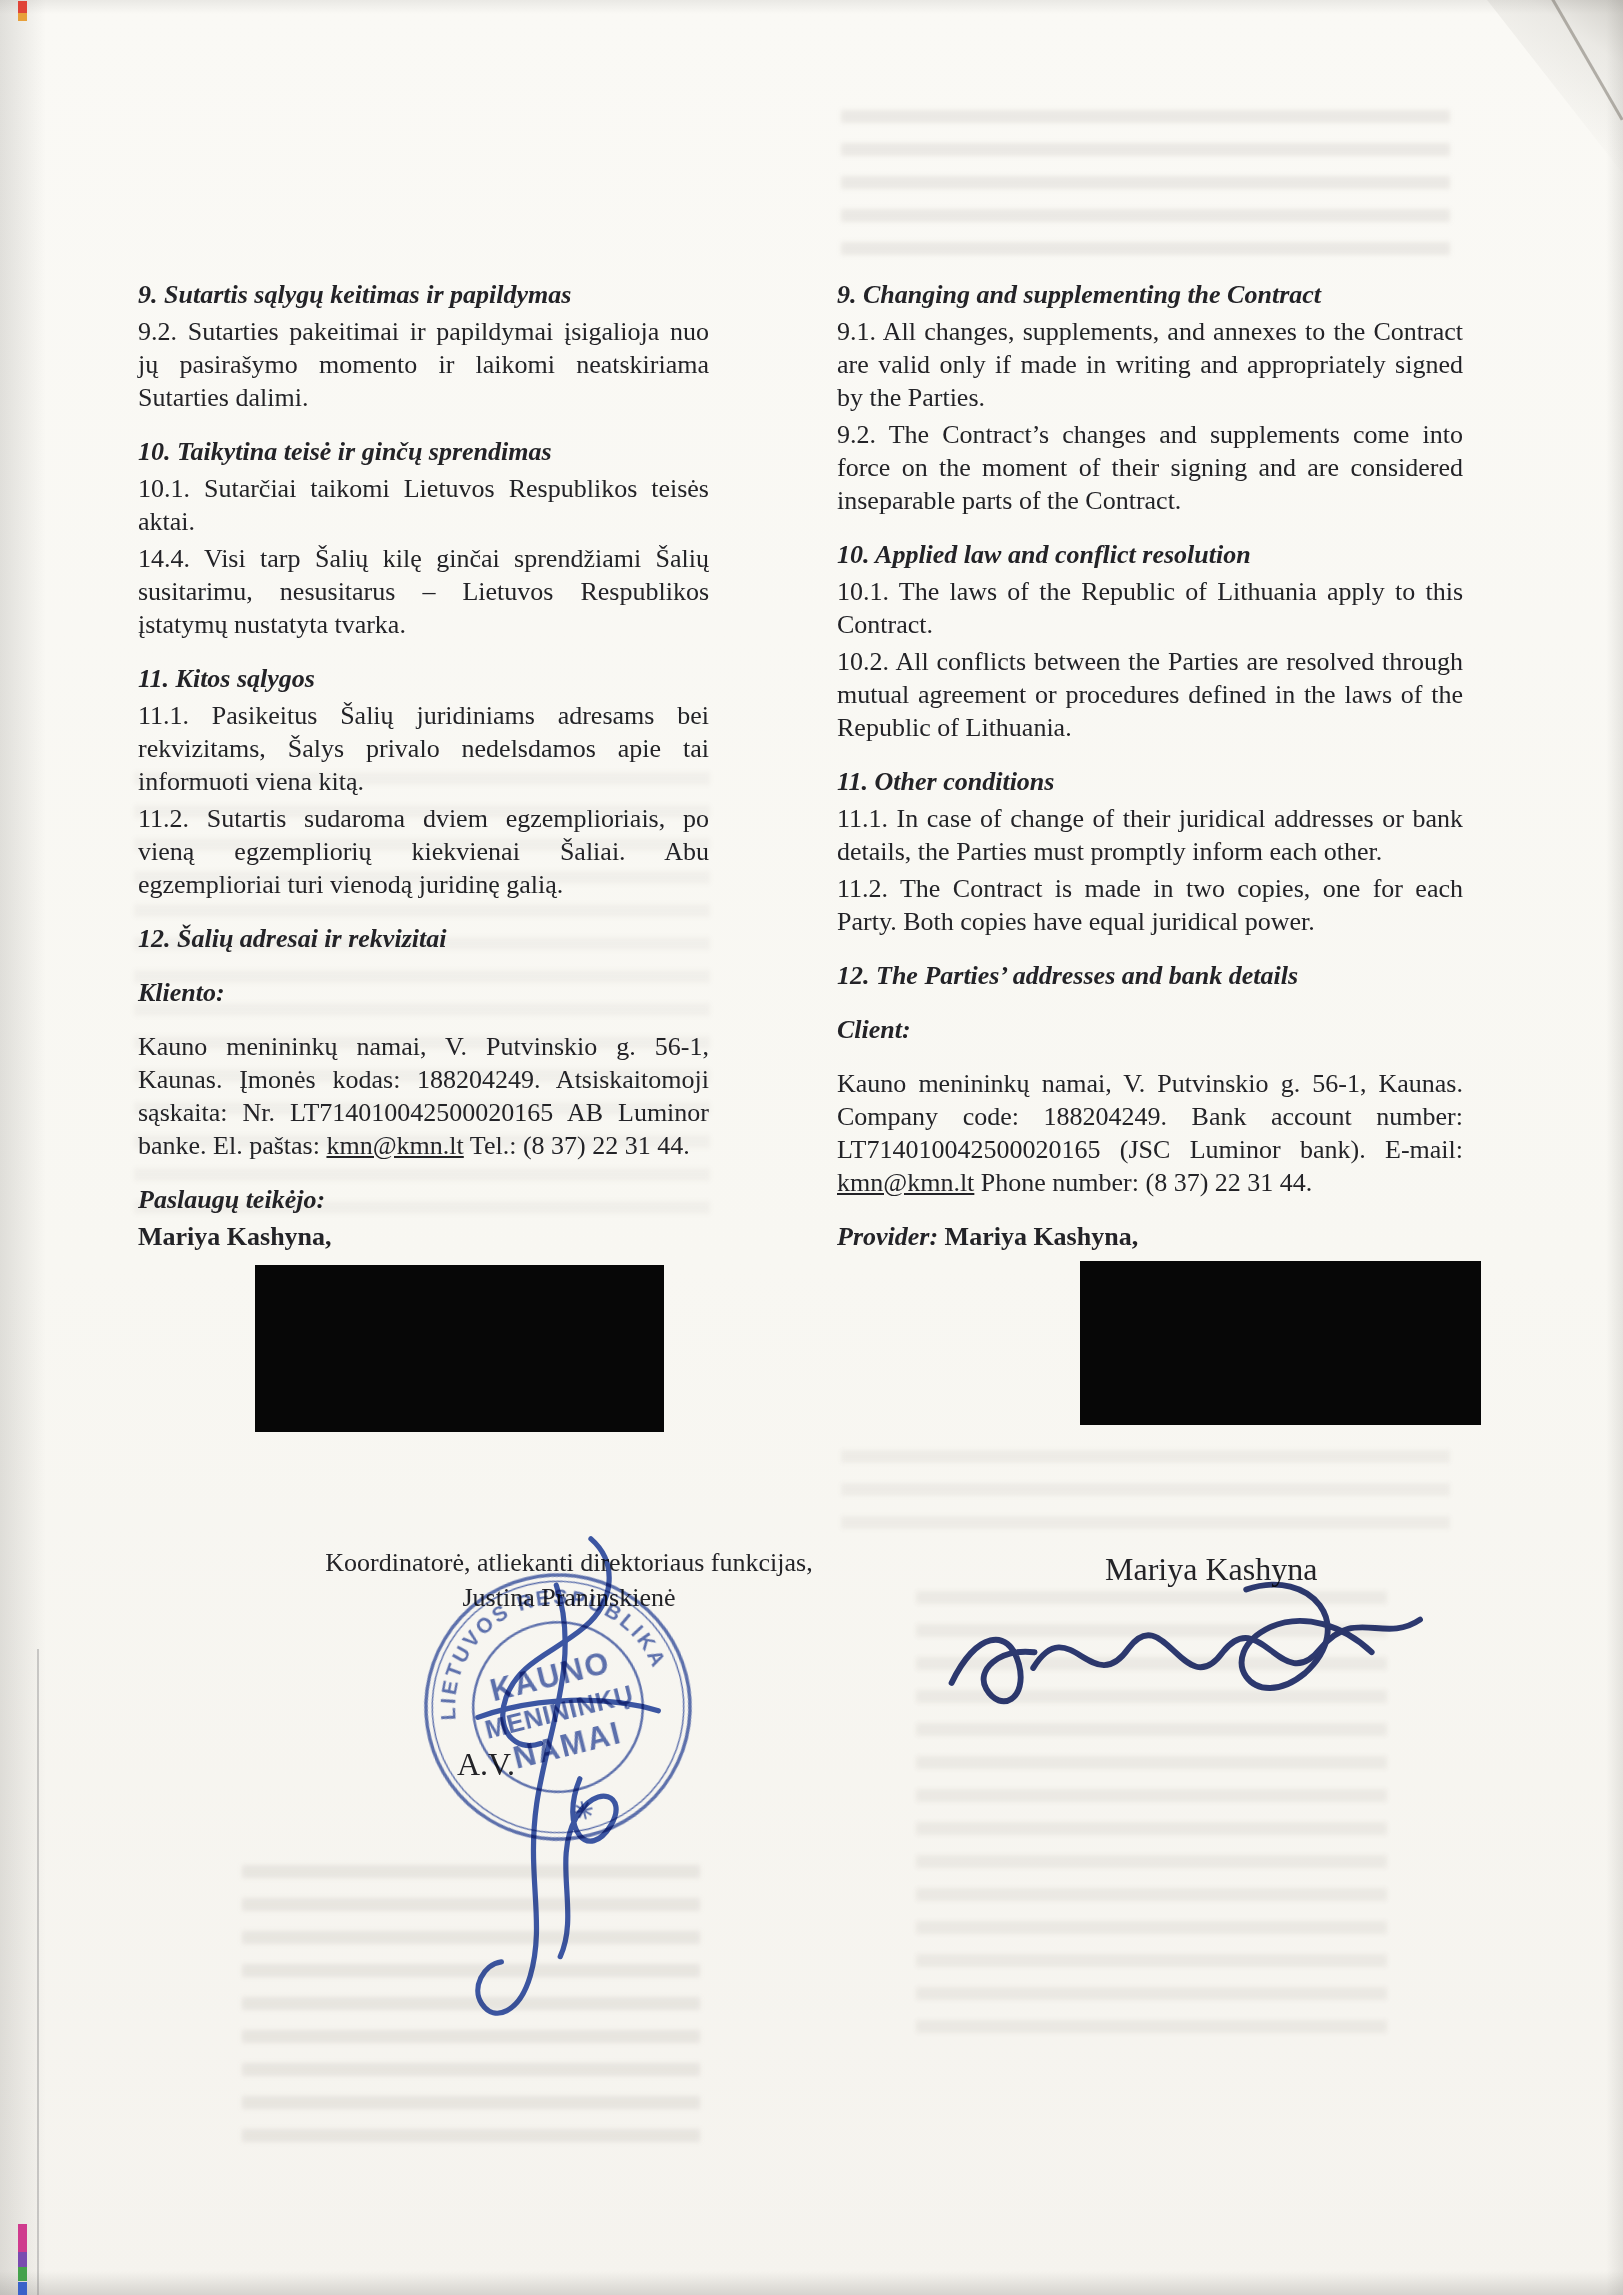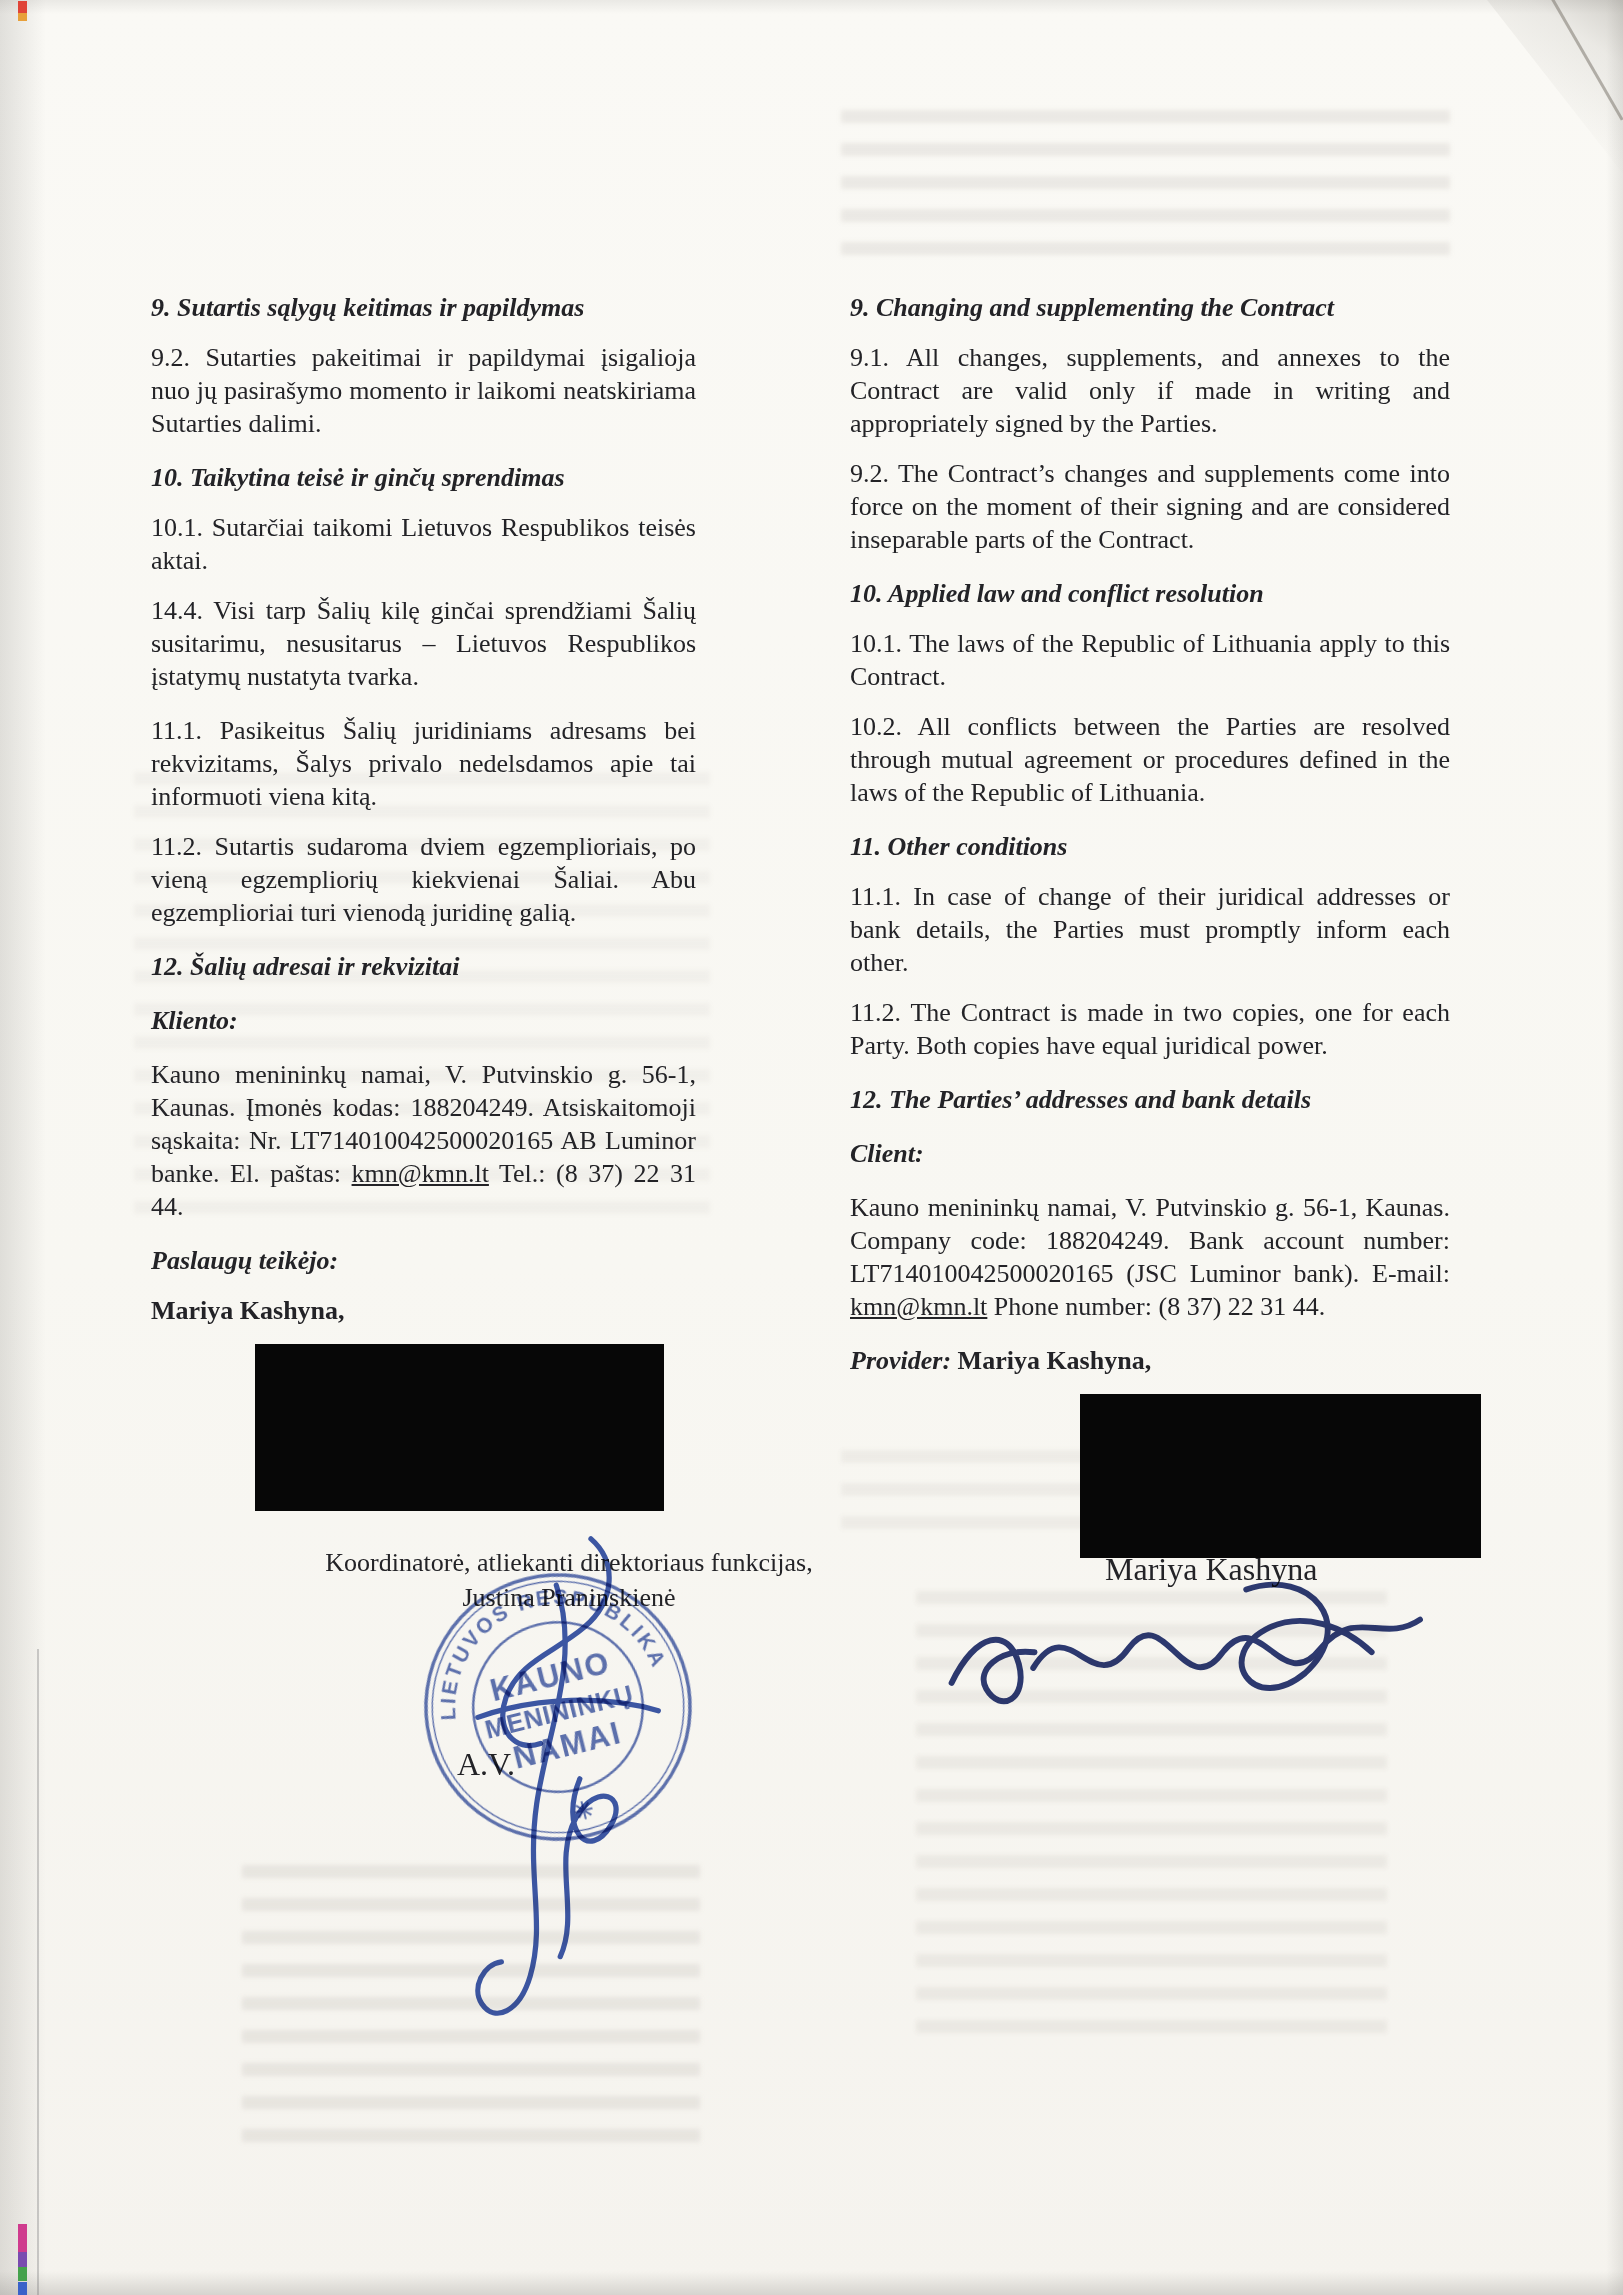--- a/index.html
+++ b/index.html
@@ -12,21 +12,21 @@
   .page {
     position: relative;
     width: 1623px; height: 2295px;
     background: linear-gradient(180deg, #faf9f5 0%, #f8f7f2 55%, #f5f3ee 100%);
     overflow: hidden;
     color: #232327;
   }
 
   
   .col { position: absolute; top: 274px; text-align: justify; font-size: 26px; line-height: 33px; z-index: 1; }
-  .col p { margin: 17px; }
+  .col p { margin: 4px; }
   .left-col  { left: 134px;  width: 579px; }
   .right-col { left: 833px; width: 634px; }
   .sec { margin-bottom: 21px; }
   .sec-h { font-weight: bold; font-style: italic; }
   .sublabel { font-weight: bold; font-style: italic; }
   .mt { margin-top: 21px !important; }
   .bold { font-weight: bold; }
   .email { text-decoration: underline; }
   .redact { background: #070707; }
   .redact-left  { width: 409px; height: 167px; margin: 11.8px 0 0 121px; }
@@ -90,20 +90,21 @@
     <div class="sec">
       <p class="sec-h">9. Sutartis sąlygų keitimas ir papildymas</p>
       <p>9.2. Sutarties pakeitimai ir papildymai įsigalioja nuo jų pasirašymo momento ir laikomi neatskiriama Sutarties dalimi.</p>
     </div>
     <div class="sec">
       <p class="sec-h">10. Taikytina teisė ir ginčų sprendimas</p>
       <p>10.1. Sutarčiai taikomi Lietuvos Respublikos teisės aktai.</p>
       <p>14.4. Visi tarp Šalių kilę ginčai sprendžiami Šalių susitarimu, nesusitarus – Lietuvos Respublikos įstatymų nustatyta tvarka.</p>
     </div>
     <div class="sec">
+      <p class="sec-h">11. Kitos sąlygos</p>
       <p>11.1. Pasikeitus Šalių juridiniams adresams bei rekvizitams, Šalys privalo nedelsdamos apie tai informuoti viena kitą.</p>
       <p>11.2. Sutartis sudaroma dviem egzemplioriais, po vieną egzempliorių kiekvienai Šaliai. Abu egzemplioriai turi vienodą juridinę galią.</p>
     </div>
     <div class="sec">
       <p class="sec-h">12. Šalių adresai ir rekvizitai</p>
       <p class="sublabel mt">Kliento:</p>
       <p class="mt"><span>Kauno menininkų namai, V. Putvinskio g. 56-1, Kaunas. Įmonės kodas: 188204249. Atsiskaitomoji sąskaita: Nr. LT714010042500020165 AB Luminor banke. El. paštas: </span><span class="email">kmn@kmn.lt</span><span> Tel.: (8 37) 22 31 44.</span></p>
       <p class="sublabel mt">Paslaugų teikėjo:</p>
       <p class="bold">Mariya Kashyna,</p>
       <div class="redact redact-left"></div>

